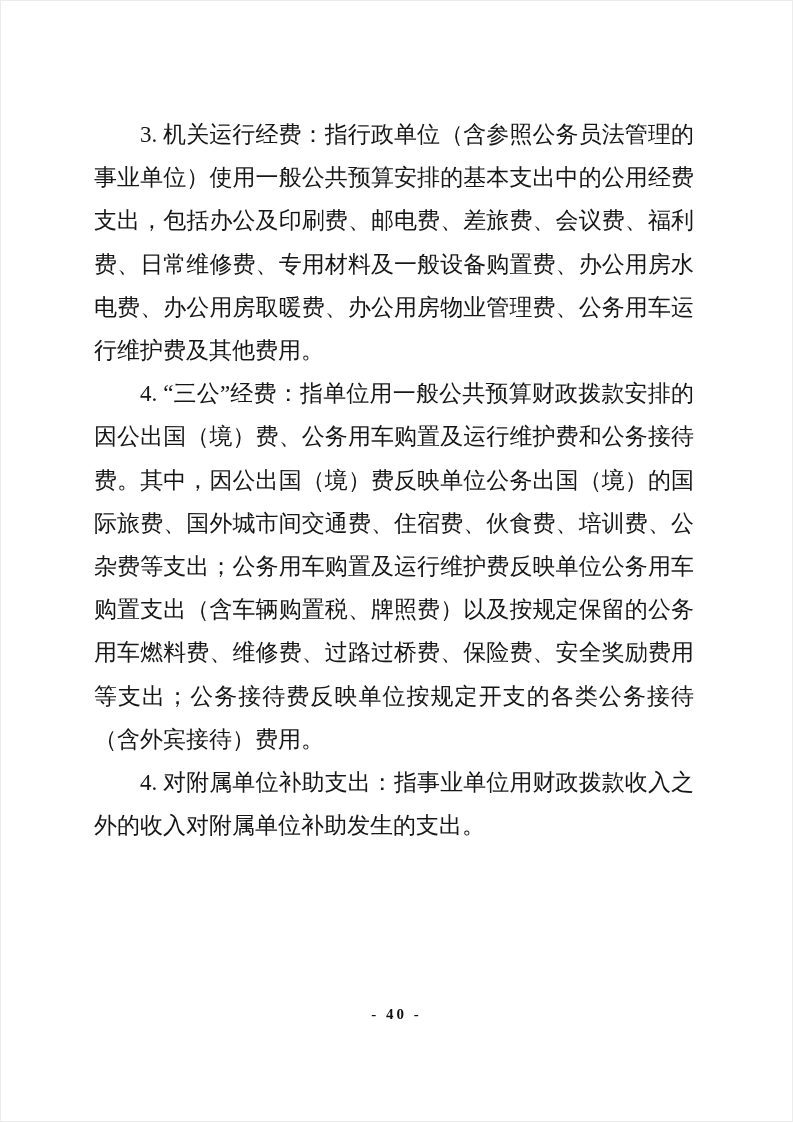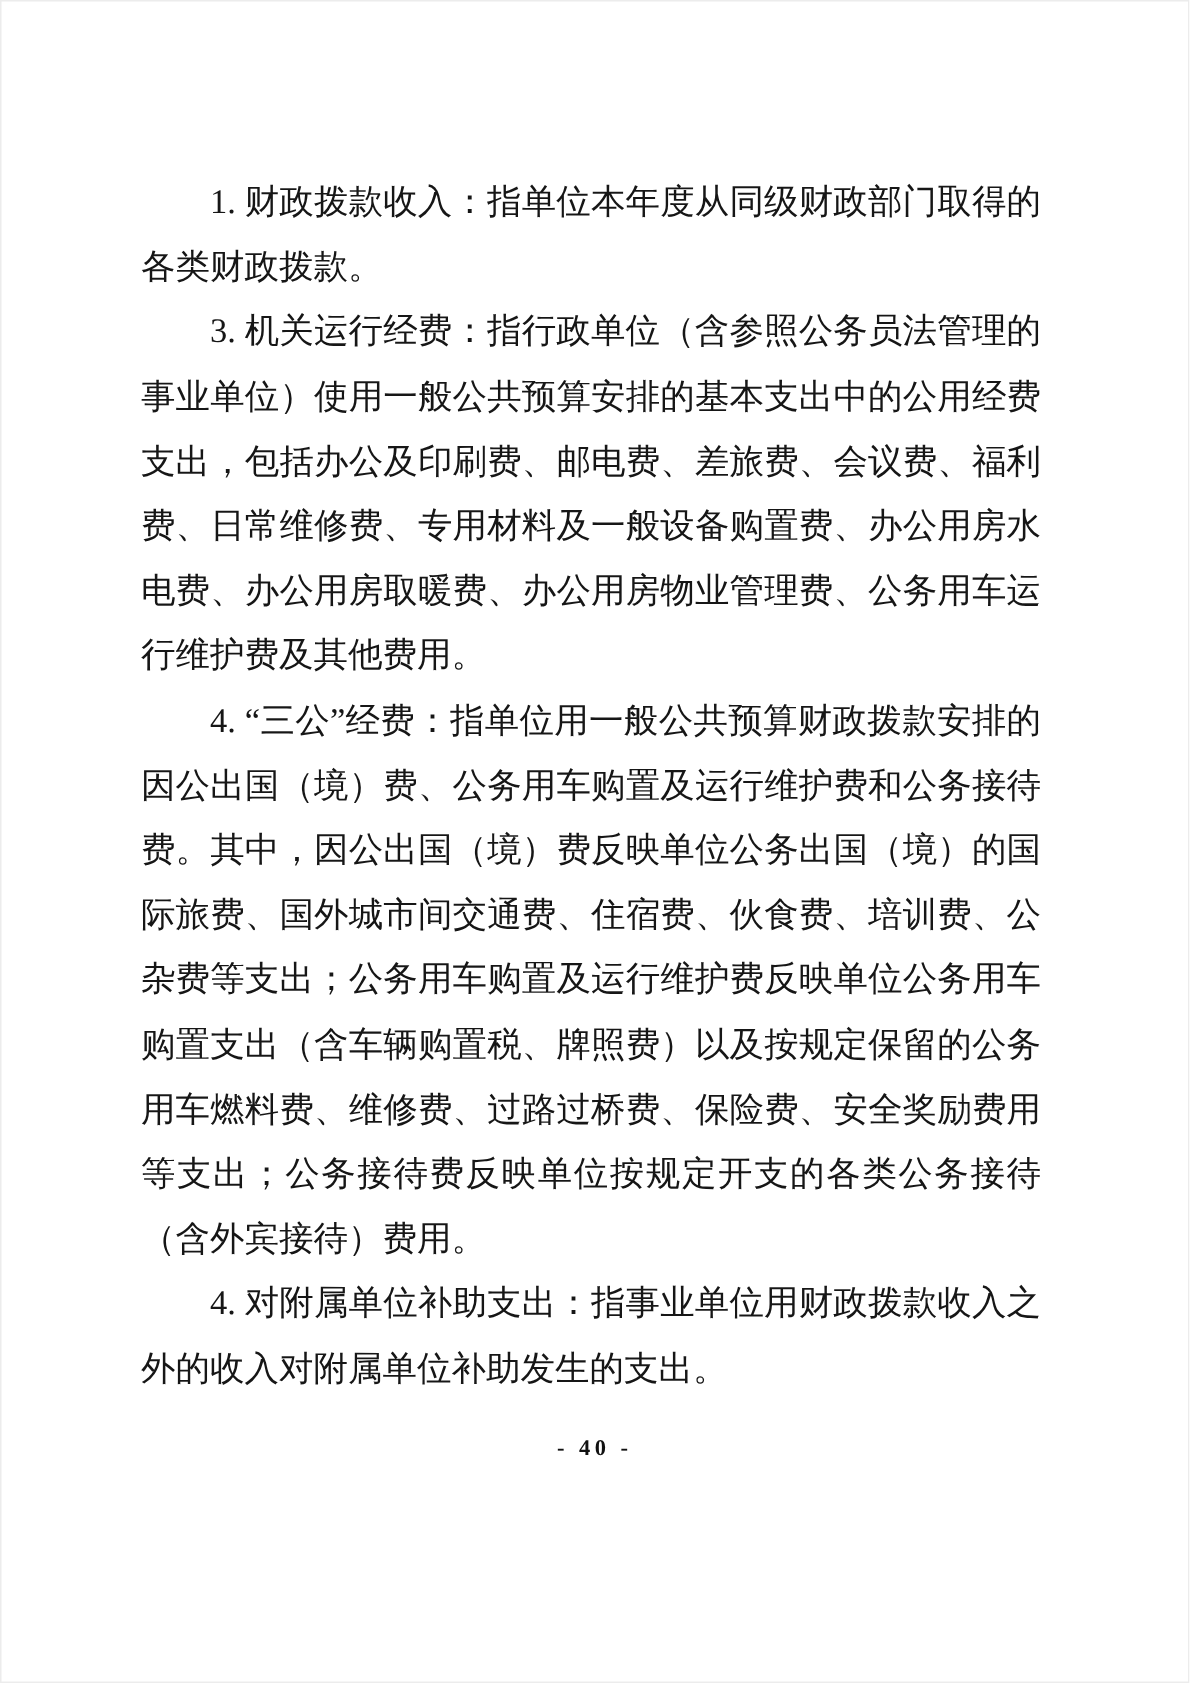--- a/index.html
+++ b/index.html
@@ -34,35 +34,34 @@
   }
   .para .lead,
   .para .body {
     
     font-weight: normal;
   }
   .page-footer {
     position: absolute;
     left: 0;
     right: 0;
-    top: 957px;
+    top: 1005px;
     text-align: center;
     font-size: 15px;
     font-weight: bold;
     letter-spacing: 3px;
     color: #111111;
   }
 </style>
 </head>
 <body>
 
 <div class="page">
   <div class="content">
 
-    <p class="para"><span class="lead">1. 财政拨款收入：</span><span class="body">指单位本年度从同级财政部门取得的各类财政拨款。</span></p>
 
 
     <p class="para"><span class="lead">3. 机关运行经费：</span><span class="body">指行政单位（含参照公务员法管理的事业单位）使用一般公共预算安排的基本支出中的公用经费支出，包括办公及印刷费、邮电费、差旅费、会议费、福利费、日常维修费、专用材料及一般设备购置费、办公用房水电费、办公用房取暖费、办公用房物业管理费、公务用车运行维护费及其他费用。</span></p>
 
     <p class="para"><span class="lead">4. “三公”经费：</span><span class="body">指单位用一般公共预算财政拨款安排的因公出国（境）费、公务用车购置及运行维护费和公务接待费。其中，因公出国（境）费反映单位公务出国（境）的国际旅费、国外城市间交通费、住宿费、伙食费、培训费、公杂费等支出；公务用车购置及运行维护费反映单位公务用车购置支出（含车辆购置税、牌照费）以及按规定保留的公务用车燃料费、维修费、过路过桥费、保险费、安全奖励费用等支出；公务接待费反映单位按规定开支的各类公务接待（含外宾接待）费用。</span></p>
 
     <p class="para"><span class="lead">4. 对附属单位补助支出：</span><span class="body">指事业单位用财政拨款收入之外的收入对附属单位补助发生的支出。</span></p>
 
   </div>
 

